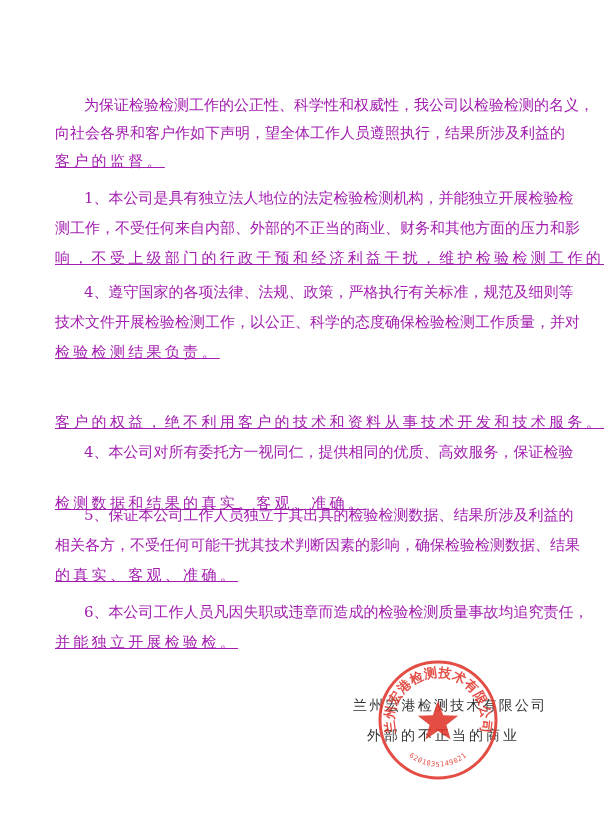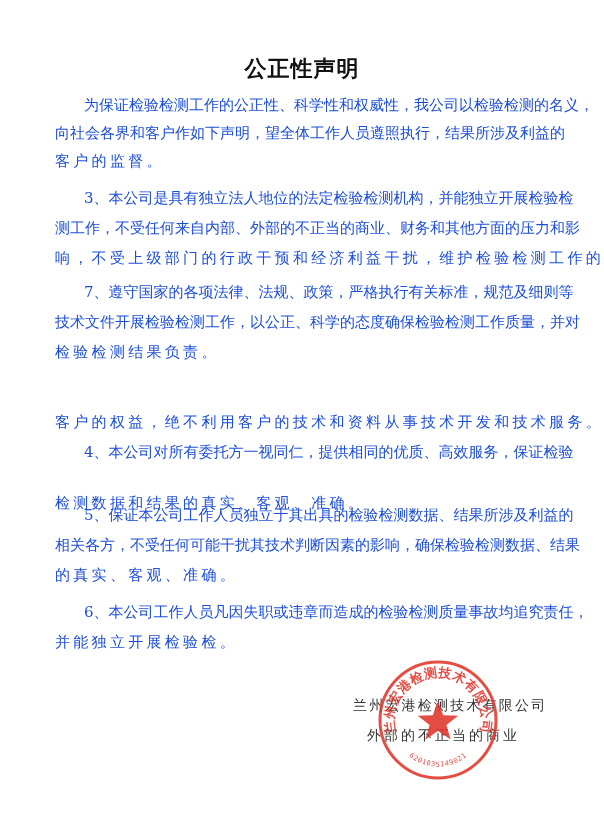--- a/index.html
+++ b/index.html
@@ -4,43 +4,42 @@
   <style>
     html, body { margin: 0; padding: 0; background: #ffffff; }
     body { width: 604px; height: 817px; position: relative; overflow: hidden;
            font-family: "DejaVu Serif", "Liberation Serif", serif; color: #222; }
     .page { position: absolute; left: 0; top: 0; width: 604px; height: 817px; background: #fff; }
     .title { position: absolute; left: 0; top: 54px; width: 604px; text-align: center;
              font-family: "DejaVu Sans", "Liberation Sans", sans-serif; font-weight: bold;
              font-size: 22px; letter-spacing: 1px; color: #111; }
     .line { position: absolute; left: 55px; width: 496px; height: 20px; font-size: 15px;
             line-height: 20px; white-space: nowrap; text-align: justify; text-align-last: justify;
-            color: #1d4ed8; }
+            color: #a21caf; }
     .line.first { left: 84px; width: 467px; }
-    .line.short { text-align-last: left; letter-spacing: 3.3px; }
+    .line.short { text-align-last: left; letter-spacing: 3.3px; text-decoration: underline; }
     .sig { position: absolute; font-size: 14px; line-height: 20px; color: #333; white-space: nowrap;
            letter-spacing: 2.2px; }
     .seal { position: absolute; left: 377px; top: 659px; width: 122px; height: 122px; opacity: 0.88; }
   </style>
 </head>
 <body>
 
 <div class="page">
 
-  <div class="title">公正性声明</div>
 
   <div class="line first" style="top:95px">为保证检验检测工作的公正性、科学性和权威性，我公司以检验检测的名义，</div>
   <div class="line" style="top:123px">向社会各界和客户作如下声明，望全体工作人员遵照执行，结果所涉及利益的</div>
   <div class="line short" style="top:151px">客户的监督。</div>
 
-  <div class="line first" style="top:188px">3、本公司是具有独立法人地位的法定检验检测机构，并能独立开展检验检</div>
+  <div class="line first" style="top:188px">1、本公司是具有独立法人地位的法定检验检测机构，并能独立开展检验检</div>
   <div class="line" style="top:218px">测工作，不受任何来自内部、外部的不正当的商业、财务和其他方面的压力和影</div>
   <div class="line short" style="top:248px">响，不受上级部门的行政干预和经济利益干扰，维护检验检测工作的公正性。</div>
 
-  <div class="line first" style="top:282px">7、遵守国家的各项法律、法规、政策，严格执行有关标准，规范及细则等</div>
+  <div class="line first" style="top:282px">4、遵守国家的各项法律、法规、政策，严格执行有关标准，规范及细则等</div>
   <div class="line short" style="top:342px">检验检测结果负责。</div>
   <div class="line" style="top:312px">技术文件开展检验检测工作，以公正、科学的态度确保检验检测工作质量，并对</div>
 
   <div class="line short" style="top:412px">客户的权益，绝不利用客户的技术和资料从事技术开发和技术服务。</div>
 
   <div class="line first" style="top:442px">4、本公司对所有委托方一视同仁，提供相同的优质、高效服务，保证检验</div>
   <div class="line short" style="top:493px">检测数据和结果的真实、客观、准确。</div>
 
   <div class="line first" style="top:505px">5、保证本公司工作人员独立于其出具的检验检测数据、结果所涉及利益的</div>
   <div class="line" style="top:535px">相关各方，不受任何可能干扰其技术判断因素的影响，确保检验检测数据、结果</div>

